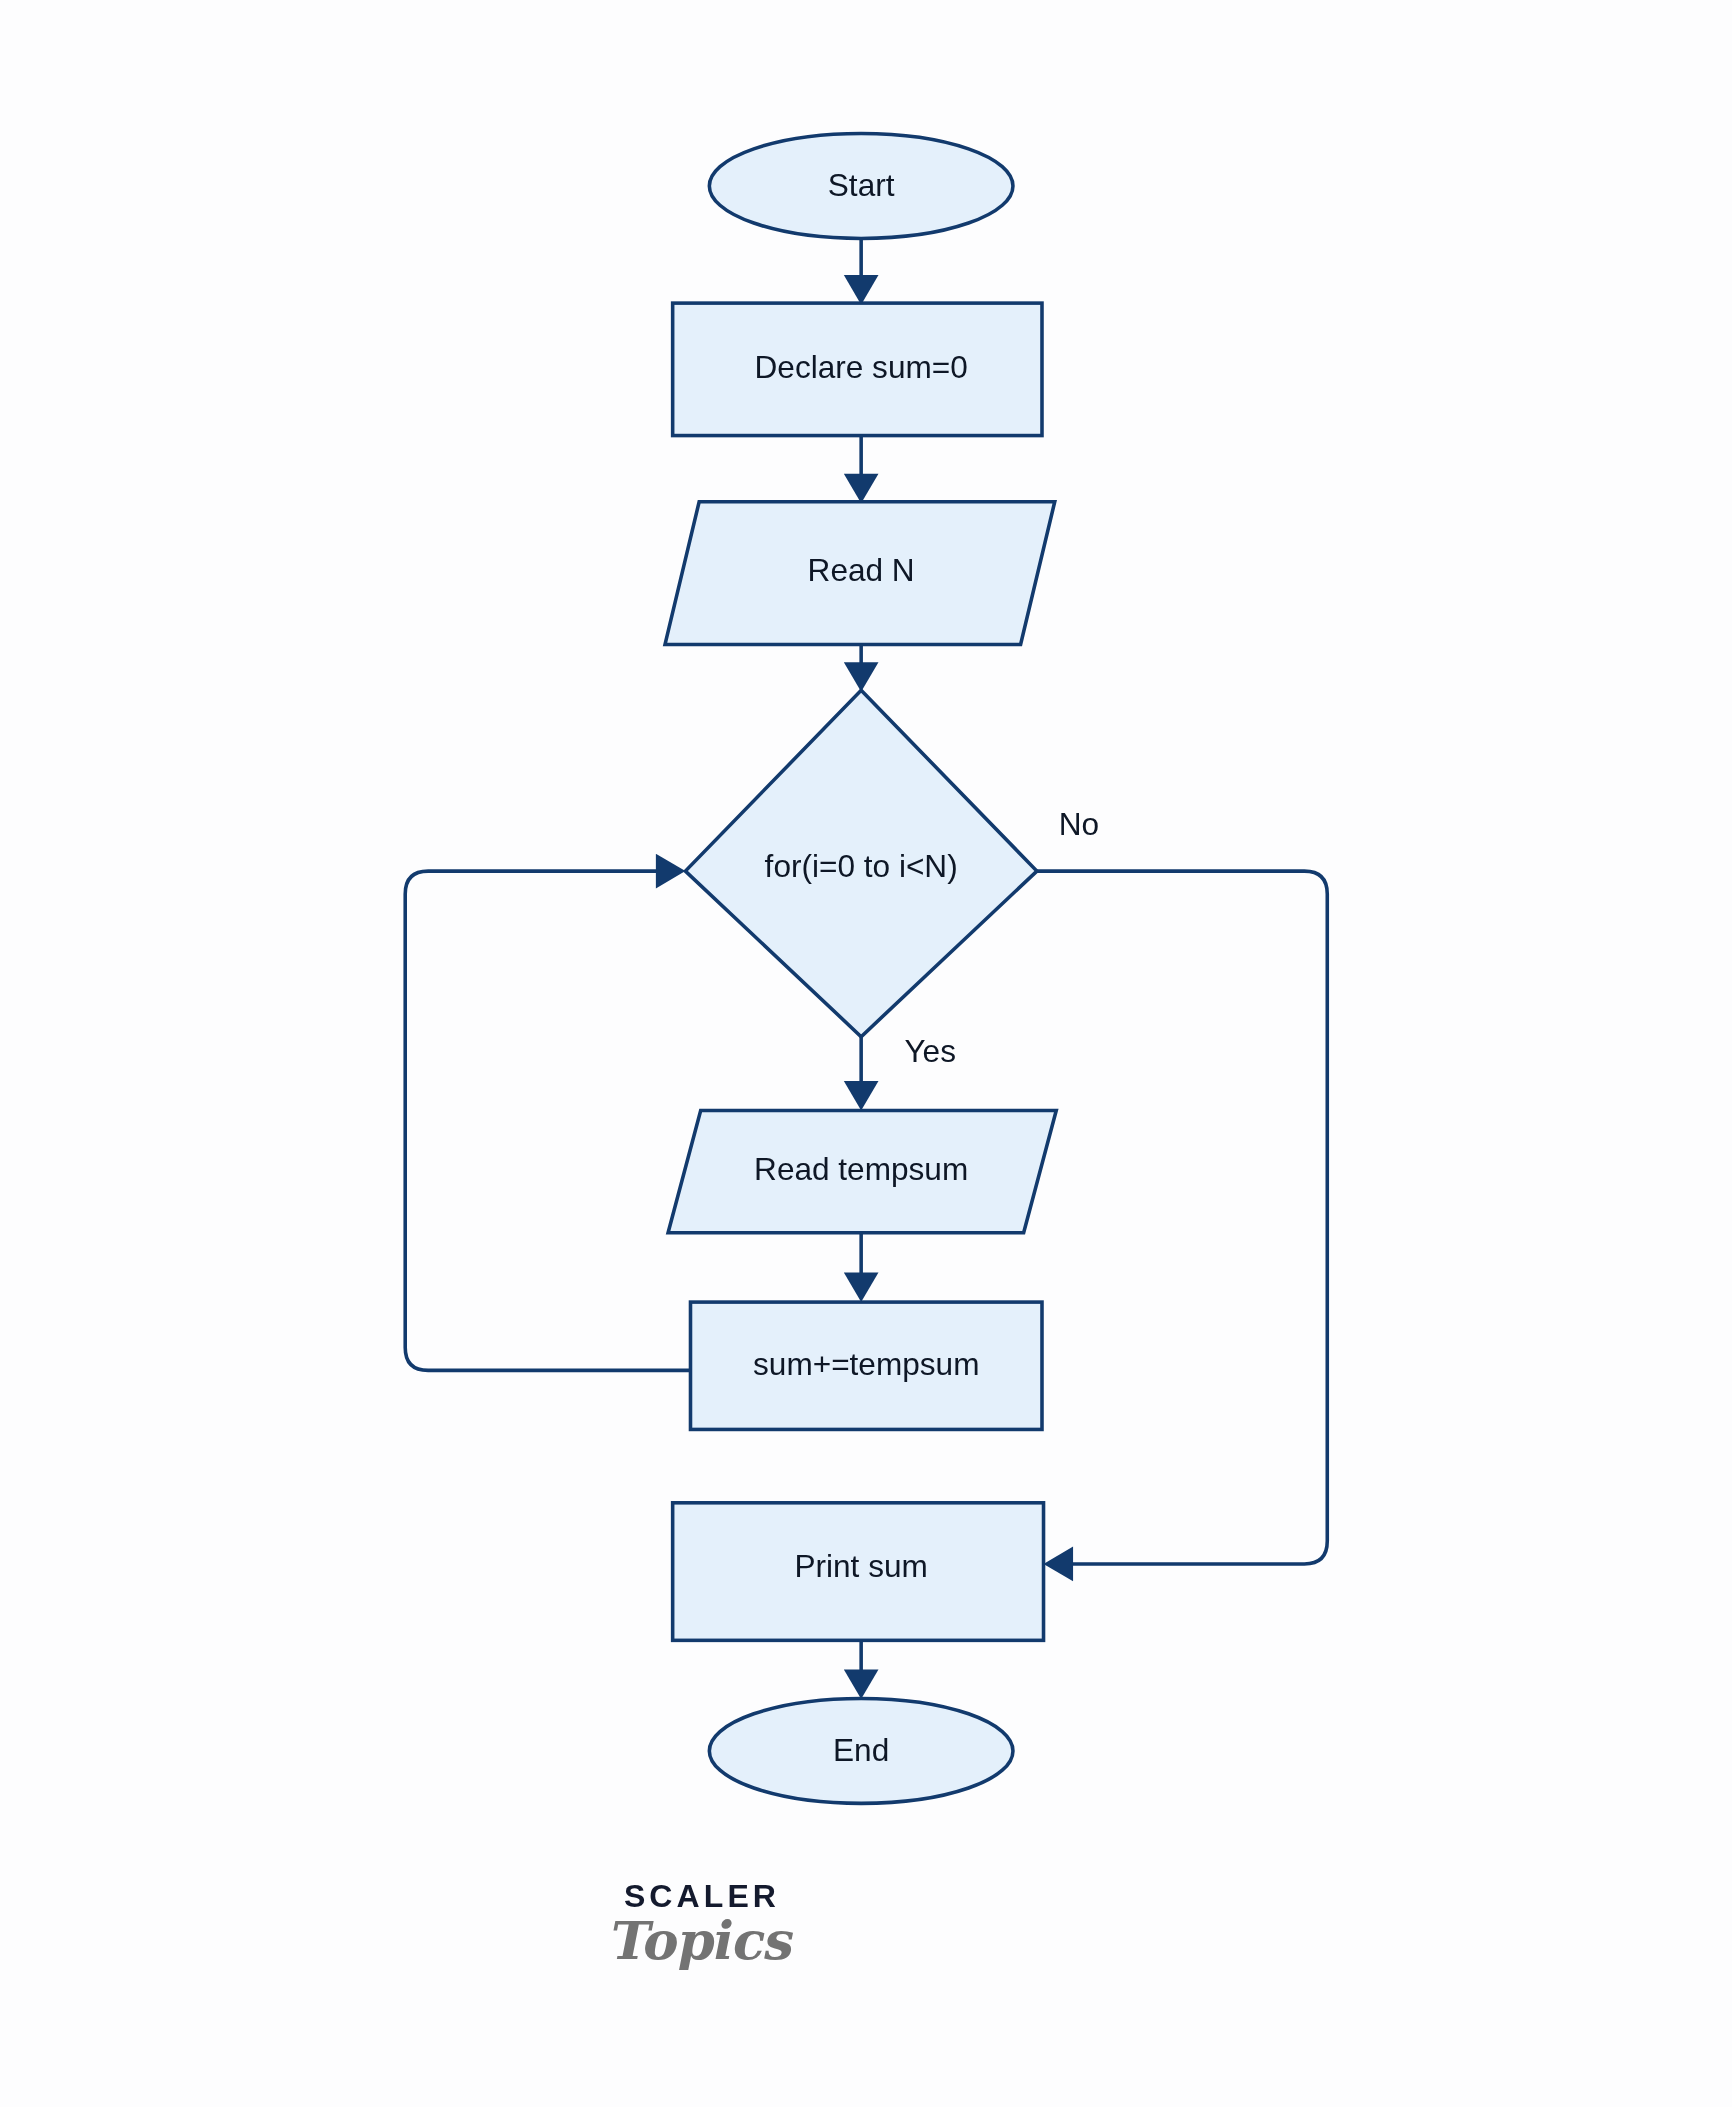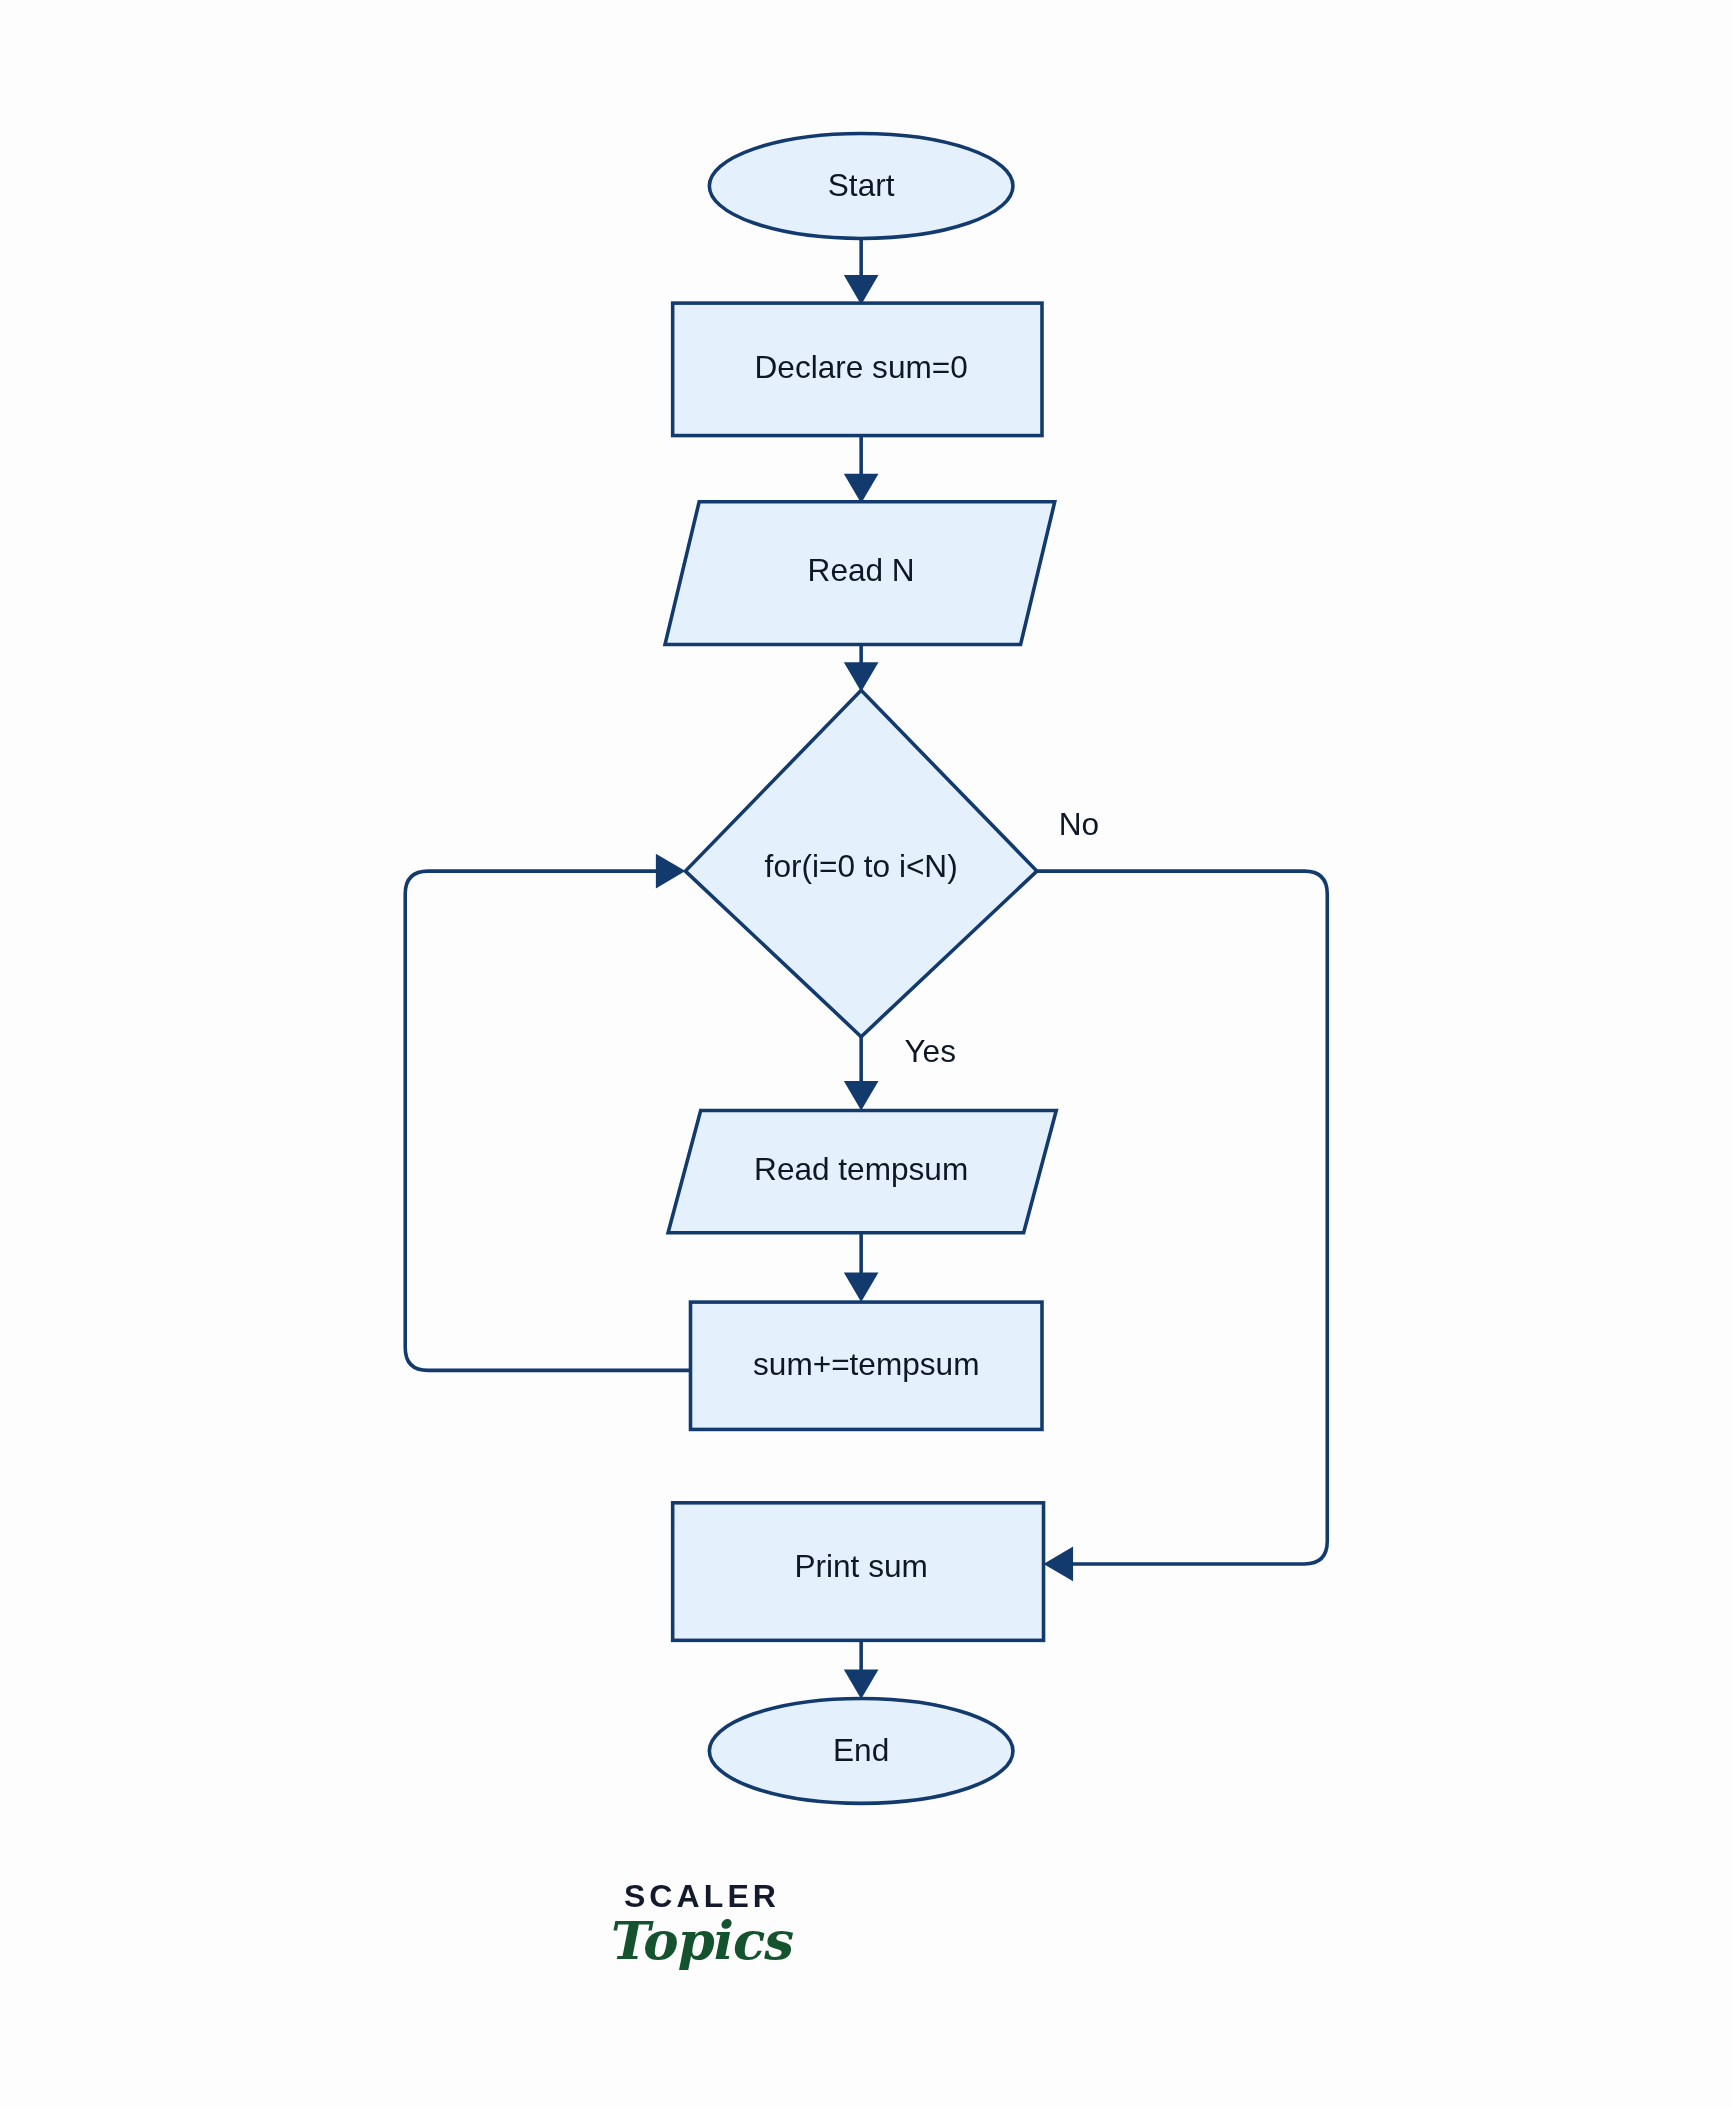--- a/index.html
+++ b/index.html
@@ -76,21 +76,21 @@
     letter-spacing: 4.1px;
     color: #141a2e;
     margin-bottom: 2px;
   }
   #logo-word-topics {
     display: block;
     font-family: "DejaVu Serif", serif;
     font-style: italic;
     font-weight: bold;
     font-size: 53px;
-    color: #14532d;
+    color: #737373;
     letter-spacing: -1px;
   }
 </style>
 </head>
 <body>
 
 <div id="flow-root">
 
   <svg id="flow-svg" viewBox="0 0 3401 4138">
 

